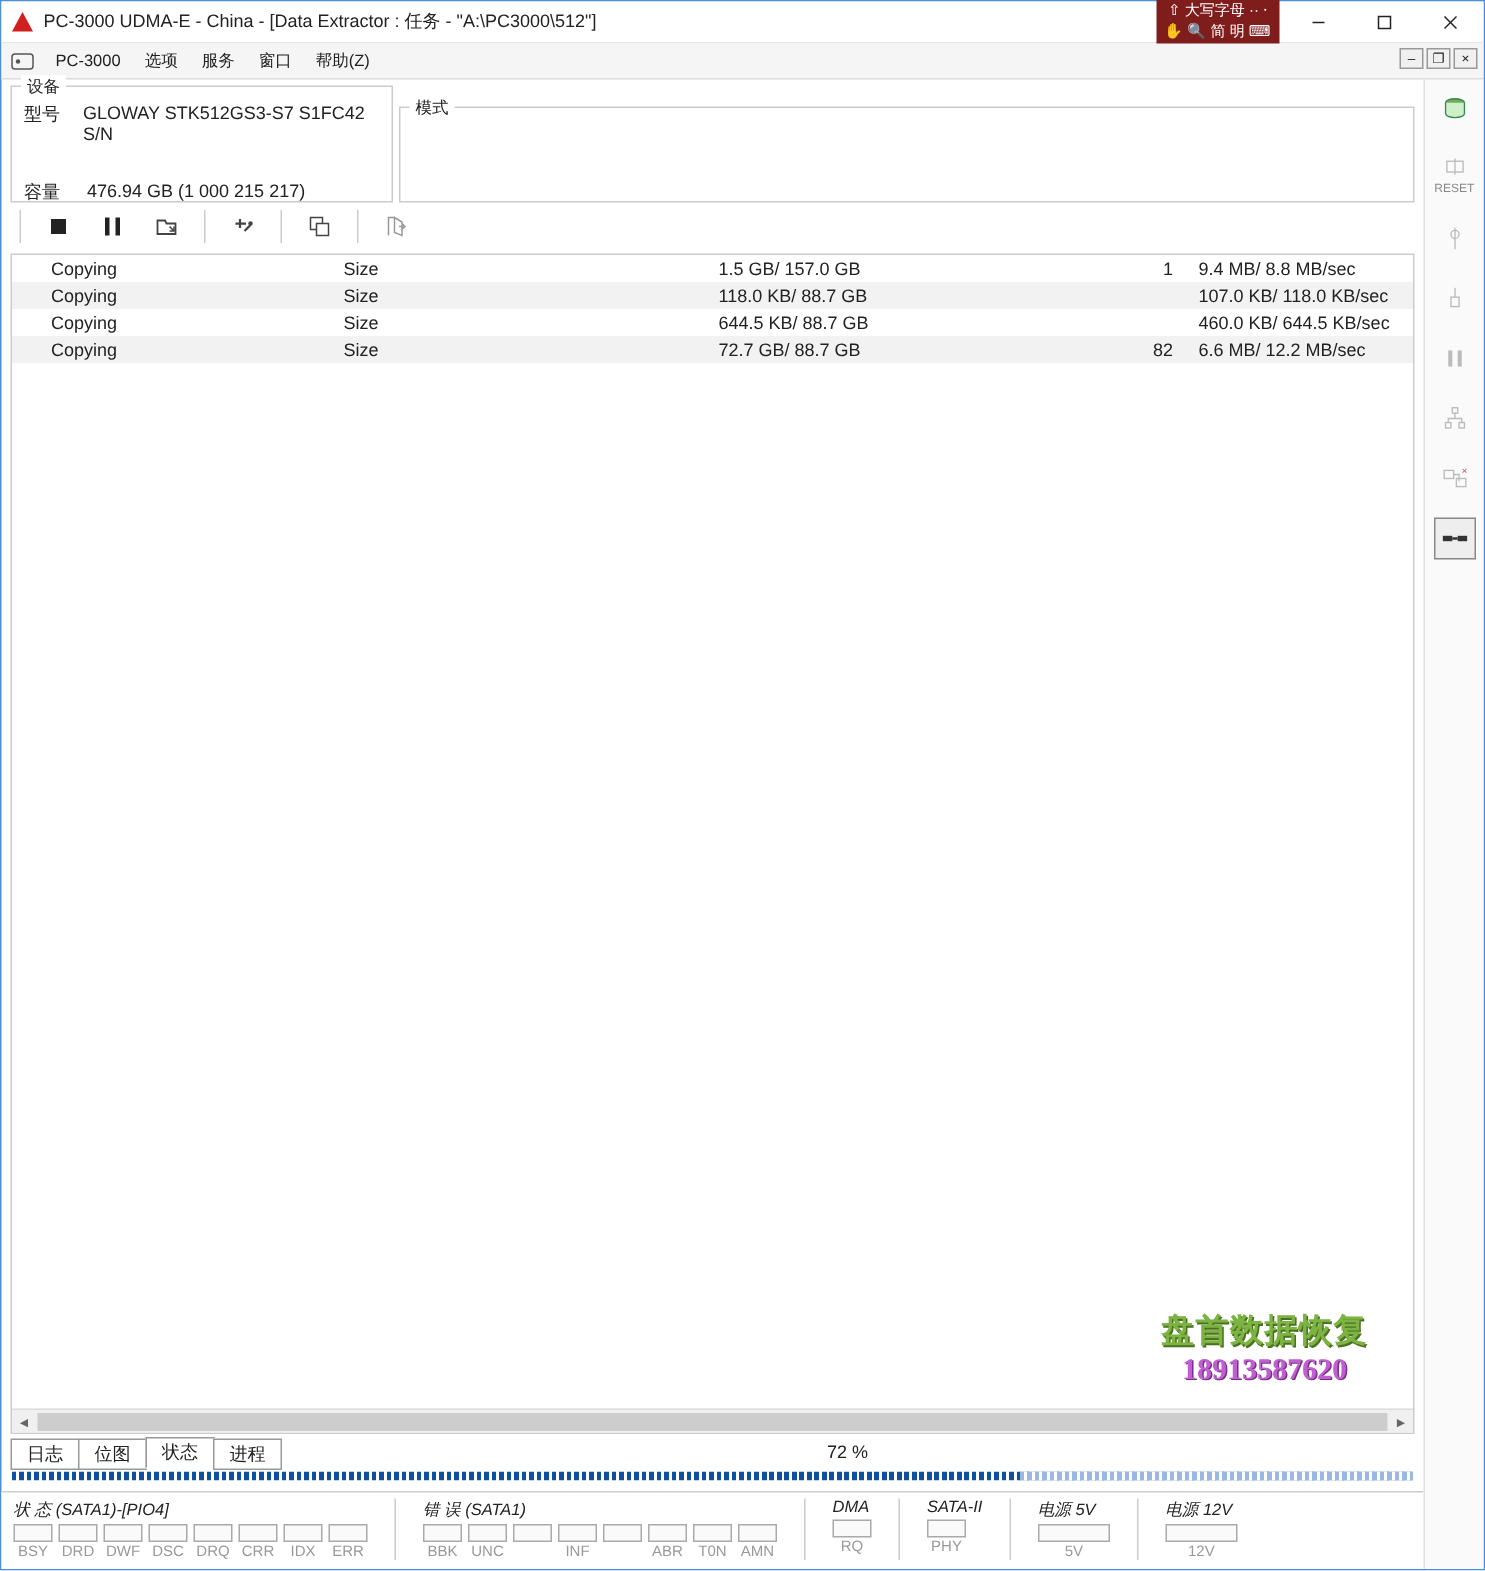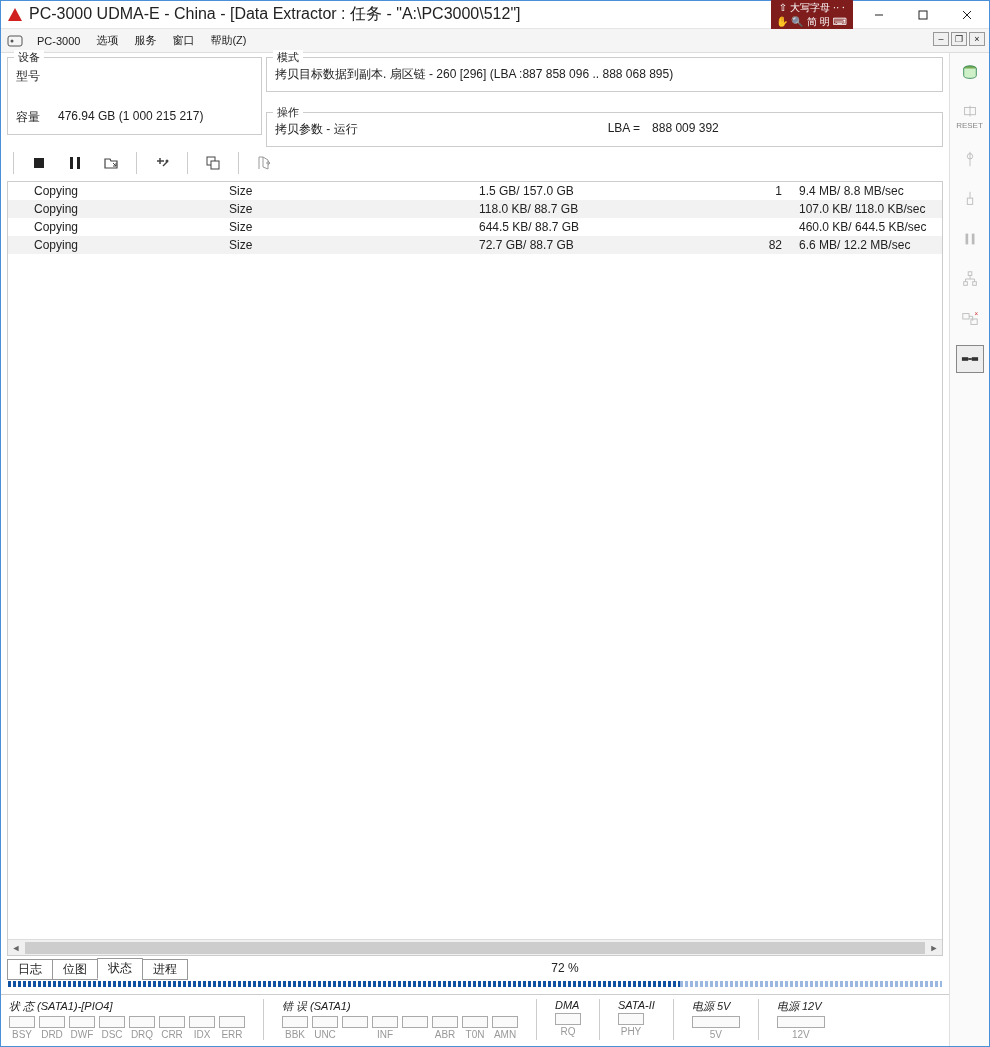--- a/index.html
+++ b/index.html
@@ -2,21 +2,21 @@
 <html><head>
 <meta charset="utf-8">
 <style>
 * { box-sizing: border-box; margin: 0; padding: 0; }
 body { font-family: "Microsoft YaHei", "Segoe UI", Tahoma, sans-serif; font-size: 12px; background: #fff; color: #222; overflow: hidden; }
 .window { width: 990px; height: 1047px; display: flex; flex-direction: column; border: 1px solid #4a90d9; background: #fff; }
 
 
 .titlebar { height: 28px; background: #fff; display: flex; align-items: center; padding: 0 0 0 6px; border-bottom: 1px solid #e5e5e5; }
 .titlebar .app-icon { width: 16px; height: 16px; margin-right: 6px; }
-.titlebar .title { flex: 0 0 auto; font-size: 16px; color: #222; text-align: right; }
+.titlebar .title { flex: 0 0 auto; font-size: 12px; color: #222; text-align: right; }
 .titlebar .spacer { flex: 1; }
 .ime-badge { background: #7f1d1d; color: #fff; padding: 2px 6px; font-size: 11px; margin-right: 4px; border-radius: 2px; line-height: 14px; display: flex; flex-direction: column; align-items: center; }
 .ime-badge .row1 { font-size: 10px; }
 .ime-badge .row2 { font-size: 10px; }
 .win-btns { display: flex; }
 .win-btn { width: 44px; height: 28px; display: flex; align-items: center; justify-content: center; font-size: 12px; cursor: default; }
 .win-btn svg { width: 10px; height: 10px; }
 
 
 .menubar { height: 24px; background: #f5f5f5; display: flex; align-items: center; padding: 0 6px; border-bottom: 1px solid #ddd; position: relative; }
@@ -34,21 +34,21 @@
 .side-tool svg { width: 18px; height: 18px; }
 .side-label { font-size: 8px; color: #888; text-align: center; }
 
 
 .info-row { display: flex; padding: 4px 6px 0 6px; gap: 4px; }
 .fieldset { border: 1px solid #ccc; padding: 6px 8px 8px 8px; position: relative; font-size: 12px; }
 .fieldset .legend { position: absolute; top: -8px; left: 6px; background: #fff; padding: 0 4px; font-size: 11px; }
 .fs-device { width: 255px; height: 78px; }
 .fs-mode { flex: 1; height: 36px; }
 .fs-op { flex: 1; height: 38px; }
-.right-stack { flex: 1; display: flex; flex-direction: column; gap: 20px; }
+.right-stack { flex: 1; display: flex; flex-direction: column; gap: 4px; margin-top: 14px; }
 .kv { display: flex; font-size: 12px; color: #222; }
 .kv .k { width: 42px; }
 .lba-row { display: flex; }
 .lba-row .lba-label { margin-left: 250px; }
 
 
 .toolbar { height: 32px; display: flex; align-items: center; padding: 0 6px; gap: 2px; border-bottom: 1px solid transparent; }
 .tool-sep { width: 1px; height: 22px; background: #ccc; margin: 0 6px; }
 .tool-btn { width: 34px; height: 28px; display: flex; align-items: center; justify-content: center; border: 1px solid transparent; }
 .tool-btn svg { width: 16px; height: 16px; }
@@ -158,39 +158,30 @@
   </div>
 
   <div class="main-row">
     <div class="main-col">
 
       <div class="info-row">
         <div class="fieldset fs-device">
           <div class="legend">设备</div>
           <div class="kv" style="margin-top:4px">
             <span class="k">型号</span>
+            <span>GLOWAY STK512GS3-S7 S1FC42 S/N</span>
           </div>
           <div class="kv" style="margin-top:24px">
             <span class="k">容量</span>
             <span>476.94 GB (1 000 215 217)</span>
           </div>
         </div>
         <div class="right-stack">
           <div class="fieldset fs-mode">
             <div class="legend">模式</div>
-            <div style="margin-top:2px">拷贝目标数据到副本. 扇区链 - 260 [296] (LBA :887 858 096 .. 888 068 895)</div>
-          </div>
-          <div class="fieldset fs-op">
-            <div class="legend">操作</div>
-            <div class="lba-row" style="margin-top:2px">
-              <span>拷贝参数 - 运行</span>
-              <span class="lba-label">LBA =</span>
-              <span style="width:12px"></span>
-              <span>888 009 392</span>
-            </div>
           </div>
         </div>
       </div>
 
       <div class="toolbar">
         <div class="tool-sep"></div>
         <div class="tool-btn">
             <svg viewBox="0 0 16 16">
               <rect x="3" y="3" width="10" height="10" fill="#222"></rect>
             </svg>
@@ -260,20 +251,24 @@
             </div>
             <div class="tr alt">
               <div class="td handle"></div>
               <div class="td process">Copying</div>
               <div class="td param">Size</div>
               <div class="td value">72.7 GB/ 88.7 GB</div>
               <div class="td pct">82</div>
               <div class="td speed">6.6 MB/ 12.2 MB/sec</div>
             </div>
           </div>
+        <div class="watermark">
+          <div class="l1">盘首数据恢复</div>
+          <div class="l2">18913587620</div>
+        </div>
         <div class="hscroll-track">
           <div class="hscroll-arrow">◄</div>
           <div class="hscroll-thumb"></div>
           <div class="hscroll-arrow">►</div>
         </div>
       </div>
 
       <div class="tabs-row">
         <div id="tabs-holder" style="display:flex">
             <div class="btab raised">日志</div>

